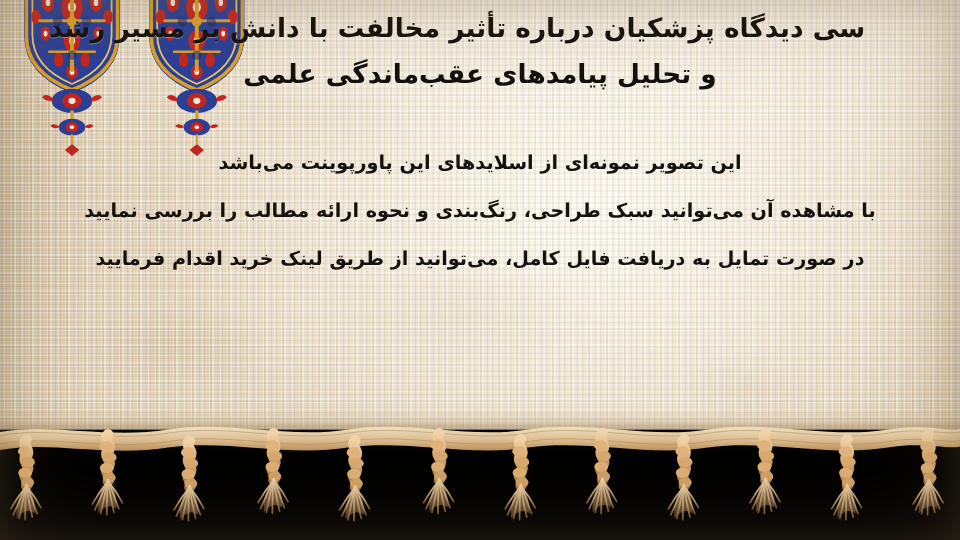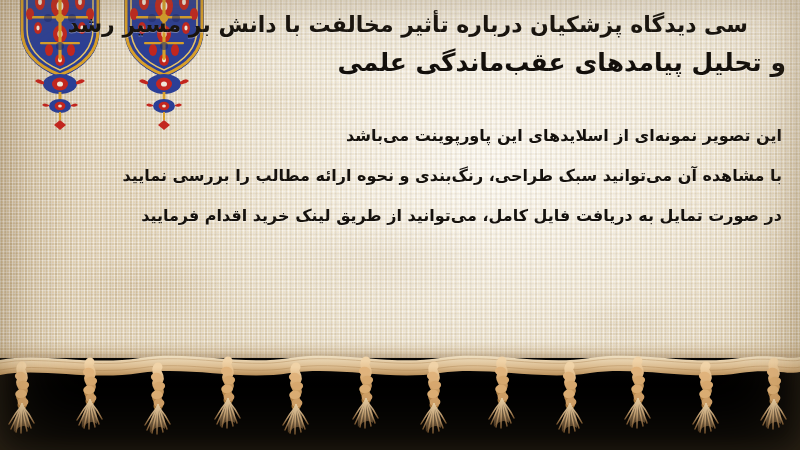--- a/index.html
+++ b/index.html
@@ -51,29 +51,30 @@
       radial-gradient(ellipse 120px 50px at 18% 64%, rgba(170,142,104,0.18), rgba(0,0,0,0) 70%),
       radial-gradient(ellipse 160px 60px at 48% 58%, rgba(176,150,112,0.13), rgba(0,0,0,0) 72%),
       radial-gradient(ellipse 90px 36px at 78% 72%, rgba(168,140,100,0.12), rgba(0,0,0,0) 70%),
       radial-gradient(ellipse 140px 44px at 33% 22%, rgba(186,160,120,0.10), rgba(0,0,0,0) 72%);
   }
 
   
   .text-layer{
     position:absolute;inset:0;
     direction:rtl;
+    text-align:center;
   }
   .title-block{
     position:absolute;
     top:6px;right:0;left:0;
     padding:0 14px;
   }
   .title-line{
     color:#14100c;
-    font-size:25px;
+    font-size:22px;
     font-weight:700;
     line-height:38px;
     letter-spacing:0px;
     white-space:nowrap;
     text-shadow:0 1px 0 rgba(255,255,255,0.32);
   }
   .title-line.l1{
     margin-right:38px;
     font-size:22px;
   }

